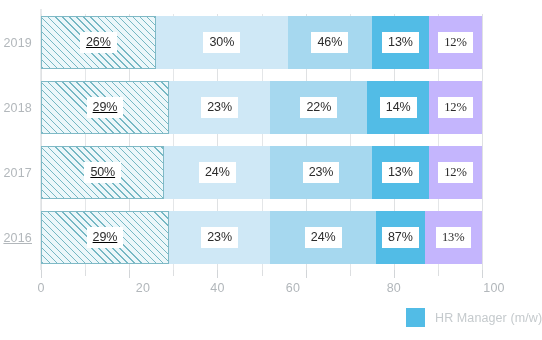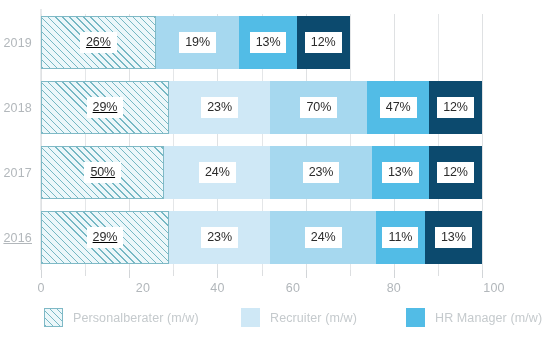--- a/index.html
+++ b/index.html
@@ -53,21 +53,21 @@
     background-image: repeating-linear-gradient(
         45deg,
         #76b8c4 0px, #76b8c4 1px,
         rgba(0,0,0,0) 1px, rgba(0,0,0,0) 5px);
     border: 1px solid #7fb9c6;
     text-decoration: underline;
   }
   .seg-c1 { background: #cfe8f6; }
   .seg-c2 { background: #a6d8ef; }
   .seg-c3 { background: #52bce6; }
-  .seg-c4 { background: #0c4a6e; }
+  .seg-c4 { background: #c4b5fd; font-family: Liberation Serif, serif; }
 
   .seg-label {
     background: #ffffff;
     color: #2b2b2b;
     font-size: 12.5px;
     line-height: 1;
     padding: 4px 6px 5px 6px;
     white-space: nowrap;
     letter-spacing: -0.1px;
   }
@@ -148,42 +148,45 @@
         <div class="gridline" style="left: 132.3px;"></div>
         <div class="gridline" style="left: 220.5px;"></div>
         <div class="gridline" style="left: 308.7px;"></div>
         <div class="gridline" style="left: 396.9px;"></div>
       </div>
     <div class="rows">
         <div class="bar-row" data-row="0">
           <div class="seg seg-hatch" style="width: 114.66px;">
             <span class="seg-label">26%</span>
           </div>
+          <div class="seg seg-c1" style="width: 132.3px;">
+            <span class="seg-label">30%</span>
+          </div>
           <div class="seg seg-c2" style="width: 83.79px;">
-            <span class="seg-label">19%</span>
+            <span class="seg-label">46%</span>
           </div>
           <div class="seg seg-c3" style="width: 57.33px;">
             <span class="seg-label">13%</span>
           </div>
           <div class="seg seg-c4" style="width: 52.92px;">
             <span class="seg-label">12%</span>
           </div>
         </div>
         <div class="bar-row" data-row="1">
           <div class="seg seg-hatch" style="width: 127.89px;">
             <span class="seg-label">29%</span>
           </div>
           <div class="seg seg-c1" style="width: 101.43px;">
             <span class="seg-label">23%</span>
           </div>
           <div class="seg seg-c2" style="width: 97.02px;">
-            <span class="seg-label">70%</span>
+            <span class="seg-label">22%</span>
           </div>
           <div class="seg seg-c3" style="width: 61.74px;">
-            <span class="seg-label">47%</span>
+            <span class="seg-label">14%</span>
           </div>
           <div class="seg seg-c4" style="width: 52.92px;">
             <span class="seg-label">12%</span>
           </div>
         </div>
         <div class="bar-row" data-row="2">
           <div class="seg seg-hatch" style="width: 123.48px;">
             <span class="seg-label">50%</span>
           </div>
           <div class="seg seg-c1" style="width: 105.84px;">
@@ -203,21 +206,21 @@
           <div class="seg seg-hatch" style="width: 127.89px;">
             <span class="seg-label">29%</span>
           </div>
           <div class="seg seg-c1" style="width: 101.43px;">
             <span class="seg-label">23%</span>
           </div>
           <div class="seg seg-c2" style="width: 105.84px;">
             <span class="seg-label">24%</span>
           </div>
           <div class="seg seg-c3" style="width: 48.51px;">
-            <span class="seg-label">11%</span>
+            <span class="seg-label">87%</span>
           </div>
           <div class="seg seg-c4" style="width: 57.33px;">
             <span class="seg-label">13%</span>
           </div>
         </div>
       </div>
   </div>
 
   <div class="xaxis">
       <div class="tick major" style="left: 0px;"></div>
@@ -233,27 +236,19 @@
       <div class="tick" style="left: 396.9px;"></div>
       <div class="xtick-label" style="left: 0px;">0</div>
       <div class="xtick-label" style="left: 102px;">20</div>
       <div class="xtick-label" style="left: 176.4px;">40</div>
       <div class="xtick-label" style="left: 252px;">60</div>
       <div class="xtick-label" style="left: 352.8px; text-align: center;">80</div>
       <div class="xtick-label" style="left: 453px;">100</div>
     </div>
 
   <div class="legend">
-      <div class="legend-item" data-idx="0">
-        <span class="legend-swatch hatch"></span>
-        <span class="legend-text">Personalberater (m/w)</span>
-      </div>
-      <div class="legend-item" data-idx="1">
-        <span class="legend-swatch c1"></span>
-        <span class="legend-text">Recruiter (m/w)</span>
-      </div>
       <div class="legend-item" data-idx="2">
         <span class="legend-swatch c2"></span>
         <span class="legend-text">HR Manager (m/w)</span>
       </div>
     </div>
 
 </div>
 
 </body></html>

